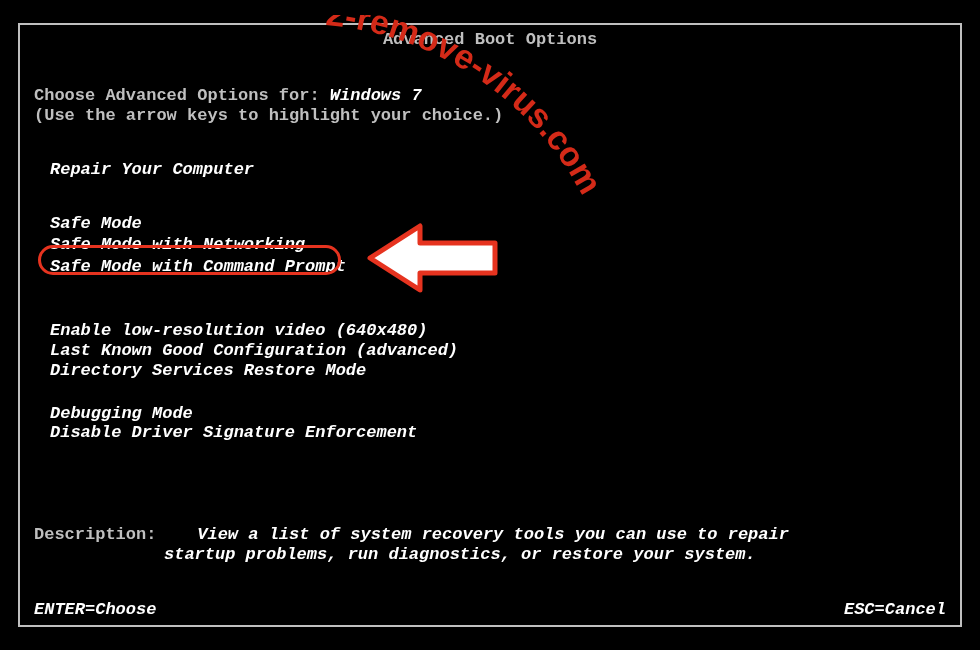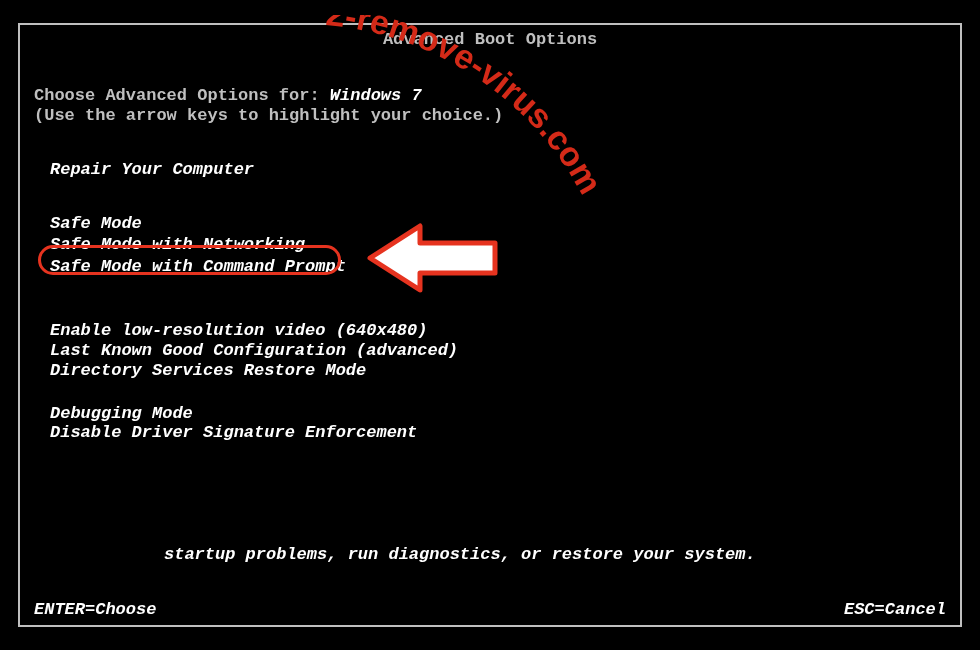--- a/index.html
+++ b/index.html
@@ -104,20 +104,23 @@
   <div class="l2 white" style="top:228px">Safe Mode with Networking</div>
   <div class="l2 white" style="top:250px">Safe Mode with Command Prompt</div>
 
   <div class="l2 white" style="top:314px">Enable low-resolution video (640x480)</div>
   <div class="l2 white" style="top:334px">Last Known Good Configuration (advanced)</div>
   <div class="l2 white" style="top:354px">Directory Services Restore Mode</div>
   <div class="l2 white" style="top:397px">Debugging Mode</div>
   <div class="l2 white" style="top:416px">Disable Driver Signature Enforcement</div>
 
 
+  <div class="l" style="top:525px">
+    <span>Description:</span><span>&nbsp;&nbsp;&nbsp;&nbsp;</span><span class="white">View a list of system recovery tools you can use to repair</span>
+  </div>
   <div style="position:absolute; left:164px; top:545px" class="white">startup problems, run diagnostics, or restore your system.</div>
 
   <div class="l white" style="top:600px">ENTER=Choose</div>
   <div class="r white" style="top:600px">ESC=Cancel</div>
 
   <div class="highlight-box"></div>
 
   <svg class="arrow-svg" width="140" height="90">
     <g>
       <polygon points="5,50 55,18 55,35 130,35 130,65 55,65 55,82" fill="#ffffff" stroke="#e6331f" stroke-width="5" stroke-linejoin="round"></polygon>

